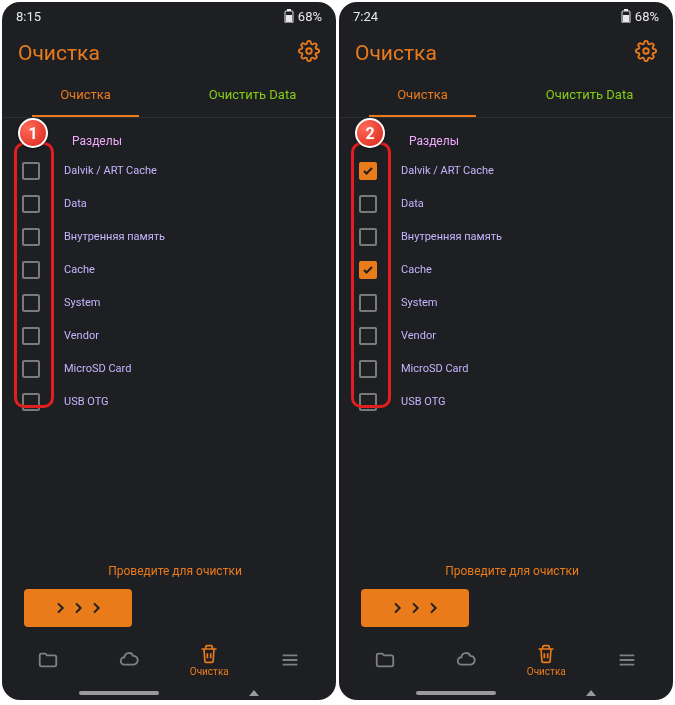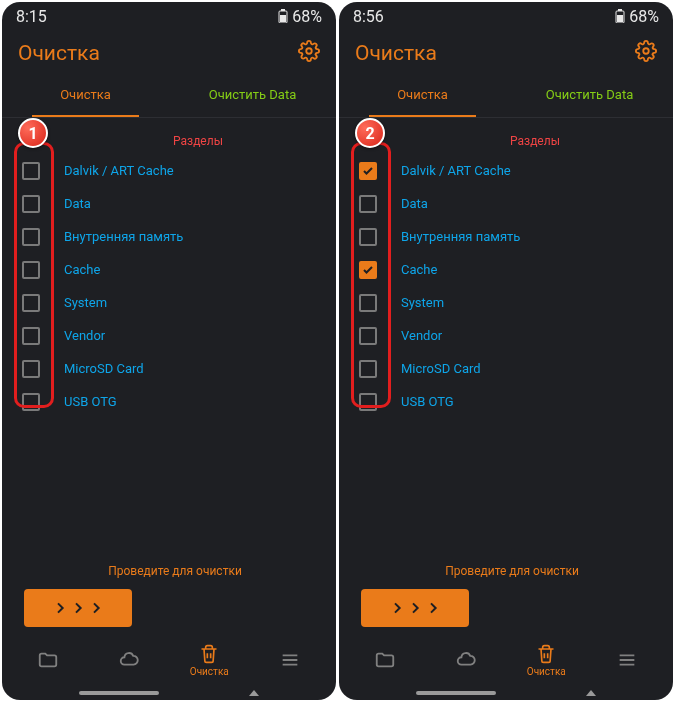--- a/index.html
+++ b/index.html
@@ -24,21 +24,21 @@
     overflow: hidden;
     position: relative;
     color: #dcdcdc;
   }
   .status-bar {
     height: 28px;
     display: flex;
     align-items: center;
     justify-content: space-between;
     padding: 0 14px;
-    font-size: 16px;
+    font-size: 13px;
     color: #e8e8e8;
   }
   .status-right { display: flex; align-items: center; gap: 4px; }
   .battery-icon { width: 10px; height: 14px; display: inline-block; }
   .battery-icon svg { display: block; }
   .header {
     display: flex;
     align-items: center;
     justify-content: space-between;
     padding: 10px 16px 6px;
@@ -89,24 +89,23 @@
     color: #fff;
     font-weight: 700;
     font-size: 16px;
     display: flex;
     align-items: center;
     justify-content: center;
     z-index: 5;
     box-shadow: 0 1px 3px rgba(0,0,0,.5);
   }
   .section-label {
-    color: #ef4444;
+    color: #f0abfc;
     font-size: 12px;
     margin: 8px 0 6px 58px;
-    text-align: center;
   }
   .highlight-box {
     position: absolute;
     top: 24px;
     left: 12px;
     width: 40px;
     height: 266px;
     border: 3px solid #e21e1e;
     border-radius: 10px;
     pointer-events: none;
@@ -133,22 +132,22 @@
     justify-content: center;
     flex-shrink: 0;
   }
   .checkbox.checked {
     border-color: #ea7b1a;
     background: #ea7b1a;
   }
   .checkbox.checked svg { display: block; }
   .checkbox svg { display: none; }
   .item-label {
-    font-size: 13px;
-    color: #0ea5e9;
+    font-size: 11px;
+    color: #c4b5fd;
   }
   .swipe-prompt {
     position: absolute;
     bottom: 122px;
     left: 12px; right: 0;
     text-align: center;
     color: #ea7b1a;
     font-size: 12px;
   }
   .swipe-button {
@@ -321,21 +320,21 @@
         </div>
     </div>
     <div class="sys-nav">
       <span class="pill"></span>
       <span class="caret-up"></span>
     </div>
   </div>
 
   <div class="phone">
     <div class="status-bar">
-      <span>8:56</span>
+      <span>7:24</span>
       <span class="status-right">
         <span class="battery-icon">
           <svg width="10" height="14" viewBox="0 0 10 14">
               <rect x="3" y="0" width="4" height="2" fill="#e8e8e8"></rect>
               <rect x="1" y="2" width="8" height="12" rx="1" fill="none" stroke="#e8e8e8" stroke-width="1"></rect>
               <rect x="2" y="6" width="6" height="7" fill="#e8e8e8"></rect>
             </svg>
         </span>
         <span>68%</span>
       </span>

